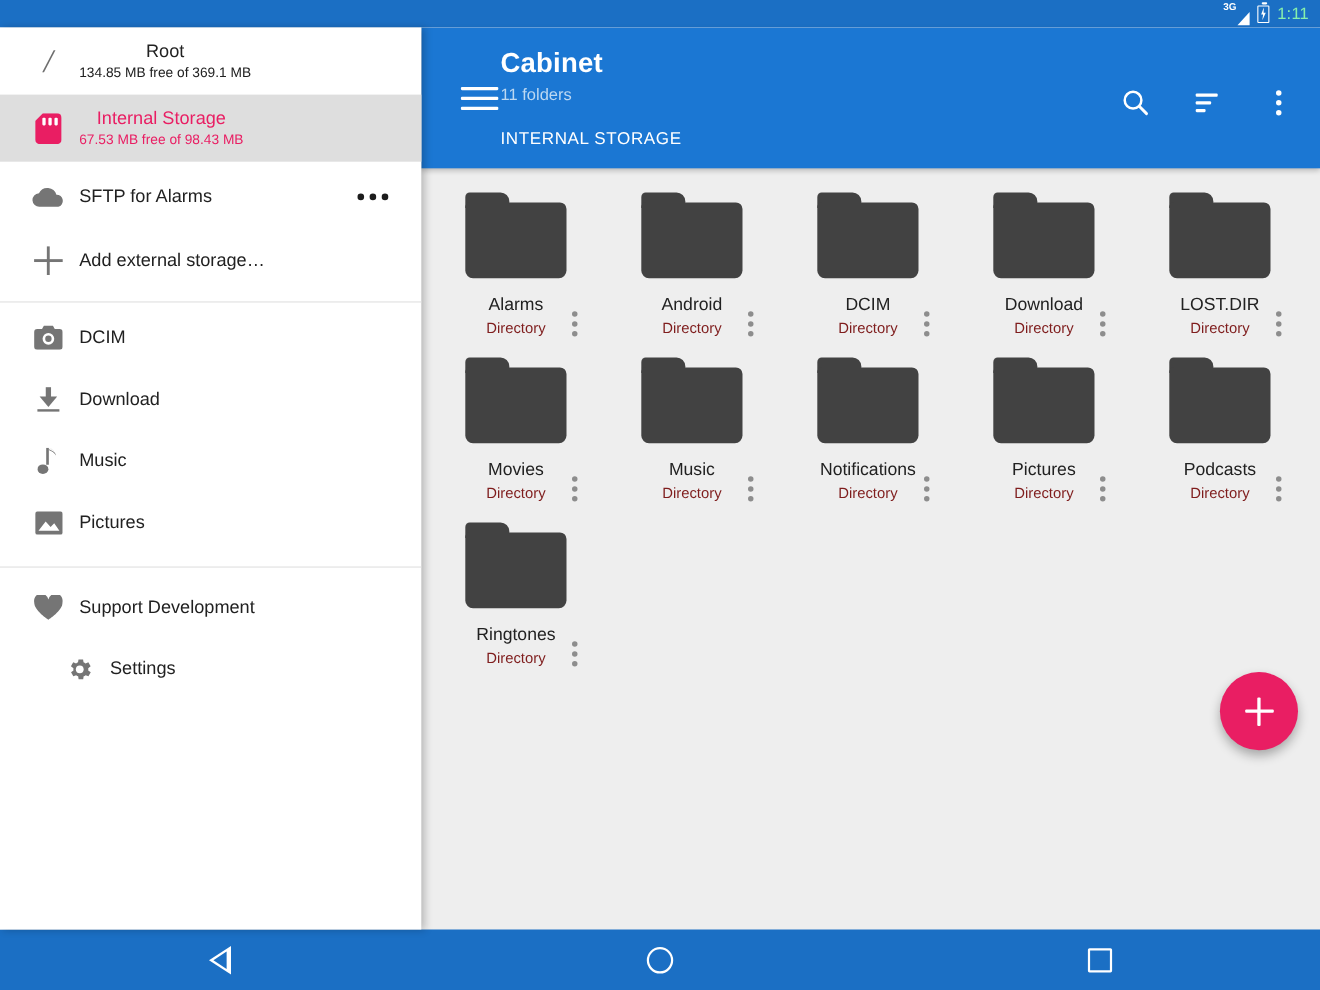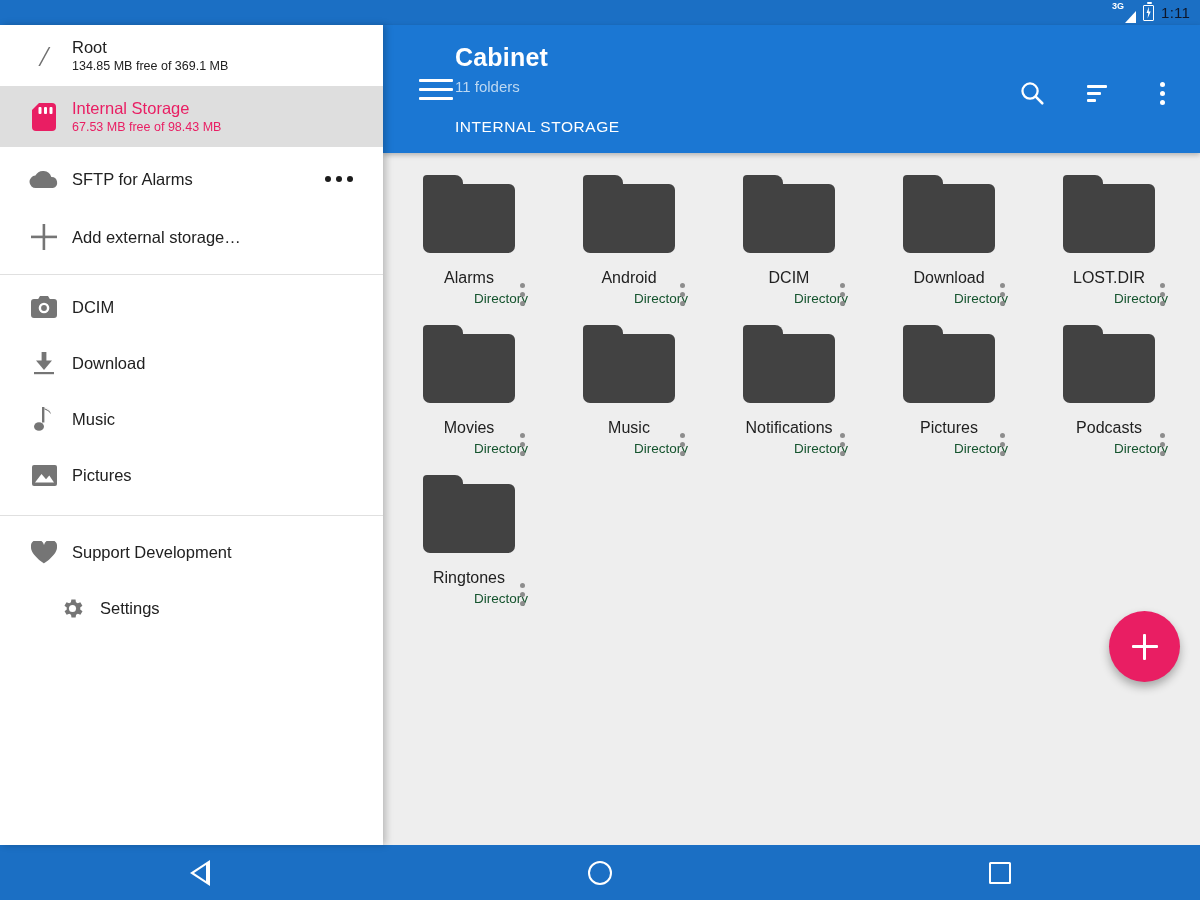--- a/index.html
+++ b/index.html
@@ -17,37 +17,37 @@
     background:#1b6fc4; display:flex; align-items:center; justify-content:flex-end;
     padding-right:10px; gap:7px;
   }
   .sb-sig { display:flex; align-items:flex-end; gap:1px; }
   .sb-3g { color:#ffffff; font-size:9px; line-height:9px; font-weight:700; margin-bottom:12px;text-align:right; }
   .sb-tri { width:0; height:0; border-left:11px solid transparent; border-bottom:12px solid #ffffff; }
   .sb-batt { position:relative; width:11px; height:16px; border:1.6px solid #ffffff; border-radius:1px; }
   .sb-batt:before{content:"";position:absolute;top:-4px;left:2.5px;width:5px;height:2.5px;background:#ffffff;border-radius:1px;}
   .sb-batt:after{content:"";position:absolute;inset:1px;background:#ffffff;
      clip-path:polygon(55% 0,20% 55%,45% 55%,35% 100%,80% 42%,52% 42%);}
-  .sb-time { color:#0f172a; font-size:15px; font-weight:500; letter-spacing:.2px; }
+  .sb-time { color:#86efac; font-size:15px; font-weight:500; letter-spacing:.2px; }
 
   
   .drawer {
     position:absolute; left:0; top:25px; width:383px; height:820px;
     background:#ffffff; z-index:30;
     box-shadow: 3px 0 7px rgba(0,0,0,.22);
   }
   .drawer-row {
     position:relative; display:flex; align-items:center; height:60px; padding:0 16px;
   }
   .drawer-row.two-line { height:61px; align-items:center; }
   .drawer-row .ico {
     width:56px; min-width:56px; display:flex; align-items:center; justify-content:center;
     color:#757575;
   }
-  .drawer-row .txt { display:flex; flex-direction:column; justify-content:center; }
+  .drawer-row .txt { display:flex; flex-direction:column; justify-content:center;align-items:center; }
   .drawer-row .label { font-size:16.5px; color:#212121; line-height:20px; }
   .drawer-row .sub { font-size:12.5px; color:#212121; line-height:17px; margin-top:1px; }
   .drawer-row.selected { background:#dedede; }
   .drawer-row.selected .label,
   .drawer-row.selected .sub { color:#e91e63; }
   .drawer-row .more {
     position:absolute; right:30px; top:50%; transform:translateY(-50%);
     display:flex; gap:5px;
   }
   .drawer-row .more i { width:6px; height:6px; border-radius:50%; background:#1c1c1c; display:block; }
@@ -79,21 +79,21 @@
   .grid { position:relative; padding:12px 0 0 0; display:flex; flex-wrap:wrap; }
   .cell { width:160px; padding:10px 0 6px 12px; position:relative; }
   .cell-inner { display:flex; flex-direction:column; align-items:center; }
   .folder { width:92px; height:78px; position:relative; margin-bottom:14px; }
   .folder .tab { position:absolute; left:0; top:0; width:40px; height:14px; background:#424242;
                  border-radius:4px 8px 0 0; }
   .folder .body { position:absolute; left:0; top:9px; width:92px; height:69px; background:#424242;
                   border-radius:4px 6px 7px 7px; }
   .meta { text-align:center; width:118px; }
   .fname { font-size:16px; color:#212121; line-height:21px; word-wrap:break-word; }
-  .ftype { font-size:13.5px; color:#14532d; line-height:20px; margin-top:1px;text-align:right; }
+  .ftype { font-size:13.5px; color:#7f1d1d; line-height:20px; margin-top:1px; }
   .cell .dots { position:absolute; right:18px; top:118px; display:flex; flex-direction:column; gap:4px; align-items:center; cursor:pointer; }
   .cell .dots i { width:5px; height:5px; border-radius:50%; background:#8d8d8d; display:block; }
 
   
   .fab { position:absolute; right:20px; bottom:45px; width:71px; height:71px; border-radius:50%;
          background:#e91e63; box-shadow:0 5px 10px rgba(0,0,0,.3);
          display:flex; align-items:center; justify-content:center; cursor:pointer; }
   .fab .plus { position:relative; width:26px; height:26px; }
   .fab .plus:before,.fab .plus:after { content:""; position:absolute; background:#ffffff; border-radius:1px; }
   .fab .plus:before { left:11px; top:0; width:3.5px; height:26px; }

